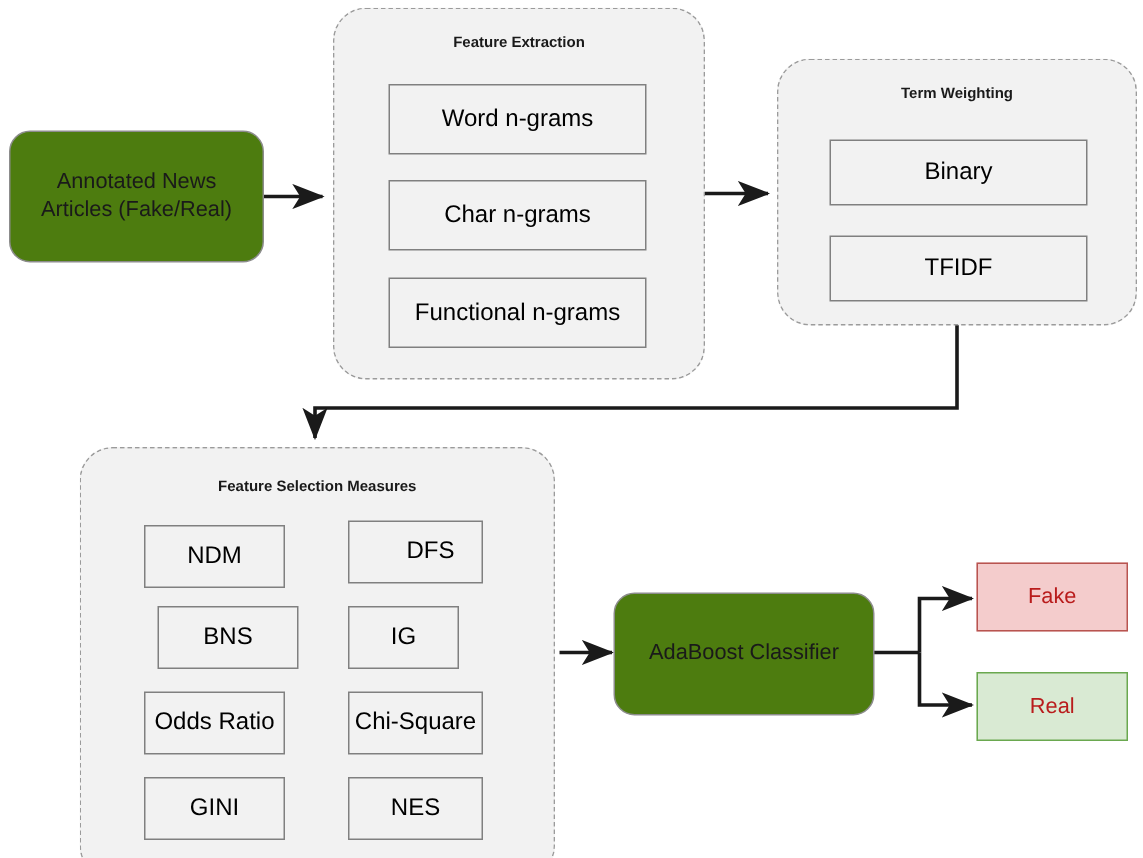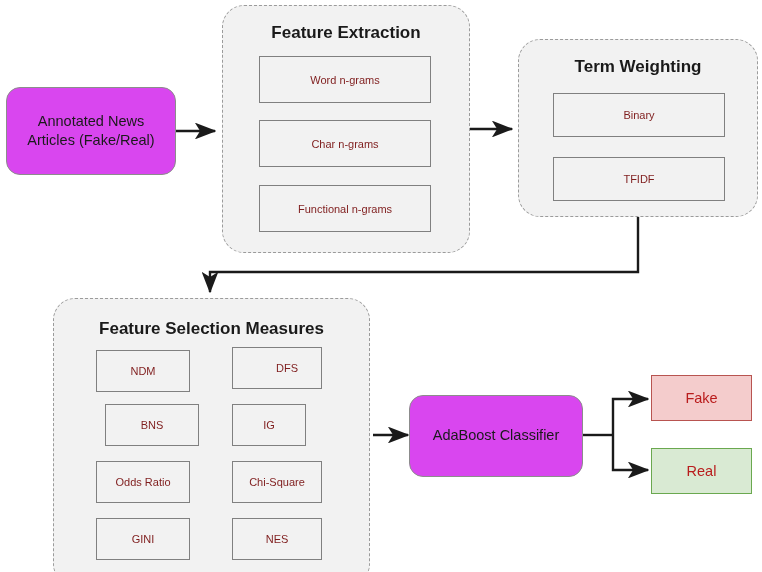--- a/index.html
+++ b/index.html
@@ -21,21 +21,21 @@
     position: absolute;
     left: 0;
     top: 0;
     width: 762px;
     height: 572px;
   }
   
   .node-round {
     position: absolute;
     box-sizing: border-box;
-    background: #d946ef;
+    background: #4d7c0f;
     border: 1.6px solid #8c8c8c;
     border-radius: 14px;
     display: flex;
     align-items: center;
     justify-content: center;
     text-align: center;
     color: #1a1a1a;
     font-size: 14.5px;
     line-height: 1.32;
     padding: 18px 6px;
@@ -47,36 +47,36 @@
     background: #f2f2f2;
     border: 1.7px dashed #9b9b9b;
     border-radius: 22px;
   }
   .group-title {
     position: absolute;
     left: 0;
     right: 0;
     text-align: center;
     font-weight: bold;
-    font-size: 17px;
+    font-size: 10px;
     color: #1a1a1a;
   }
   
   .item-box {
     position: absolute;
     box-sizing: border-box;
     background: #f2f2f2;
     border: 1.6px solid #808080;
     border-radius: 0;
     display: flex;
     align-items: center;
     justify-content: center;
     text-align: center;
-    color: #7f1d1d;
-    font-size: 11px;
+    color: #000000;
+    font-size: 16px;
     white-space: nowrap;
   }
   
   .result-box {
     position: absolute;
     box-sizing: border-box;
     border-width: 1.6px;
     border-style: solid;
     display: flex;
     align-items: center;

